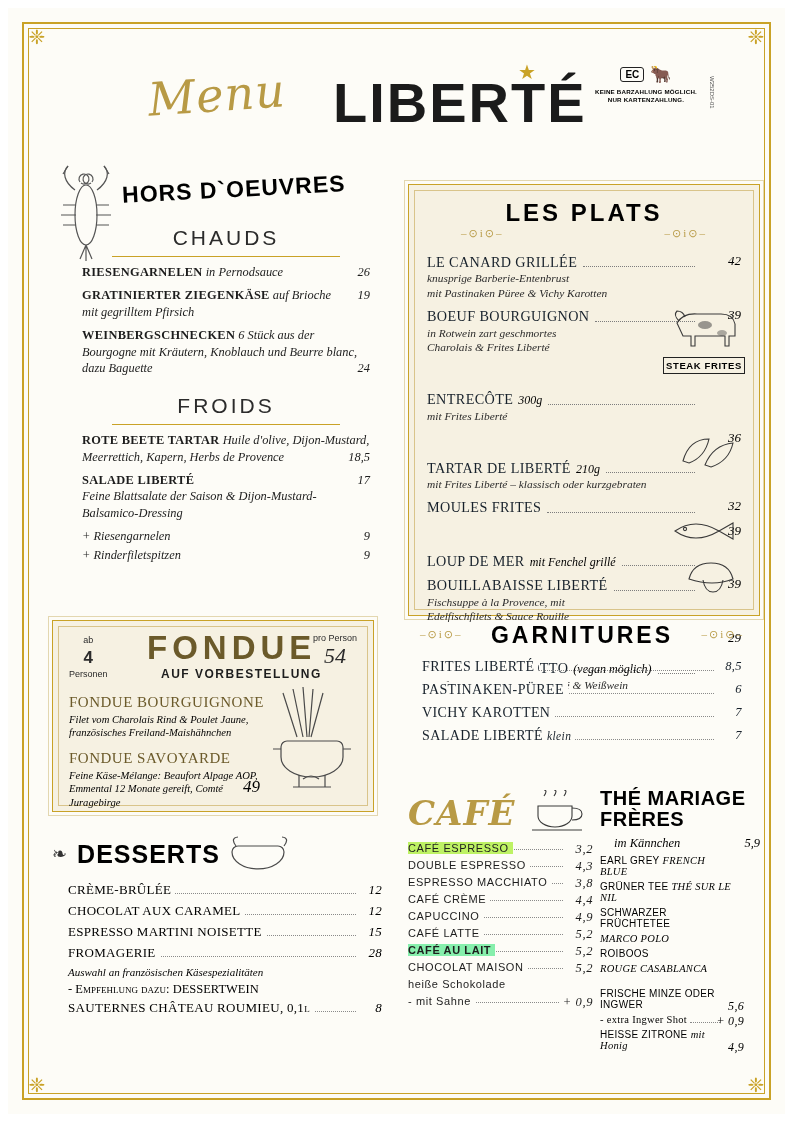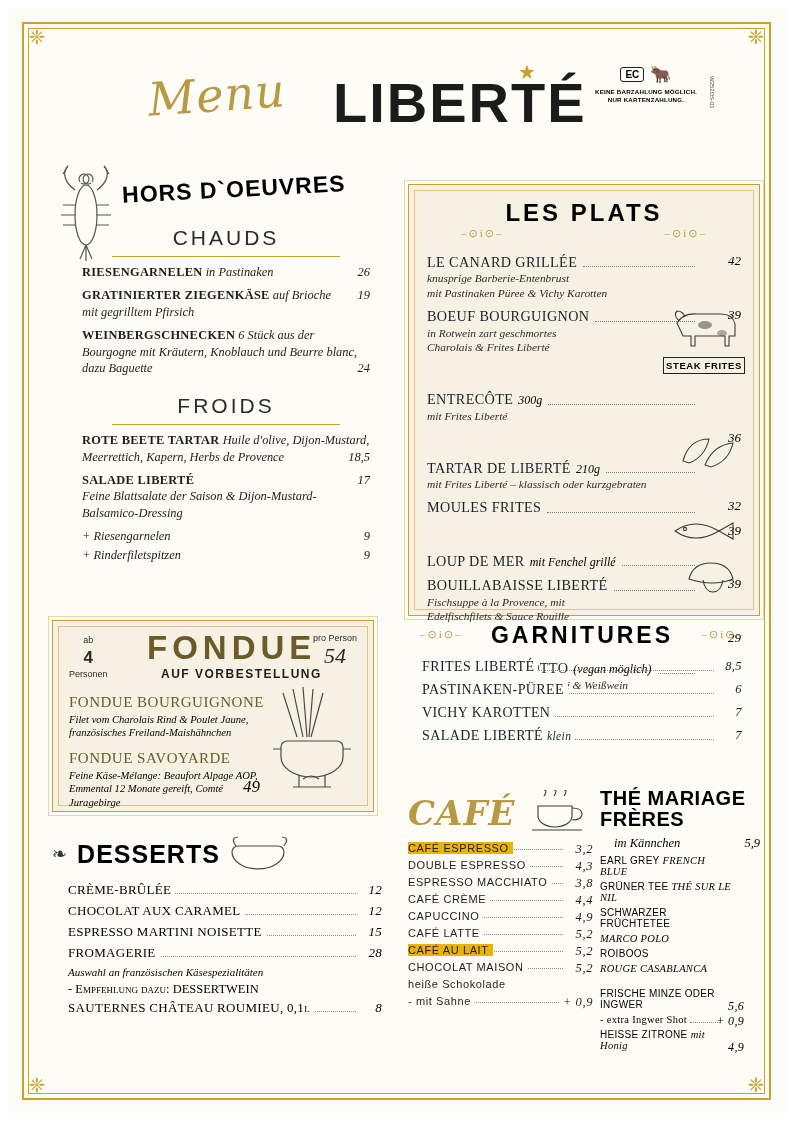--- a/index.html
+++ b/index.html
@@ -135,21 +135,21 @@
       </svg>
       <div class="hors-title">HORS D`OEUVRES</div>
 
       <div style="position:absolute;left:30px;top:58px;width:288px;">
         <div class="sub-title">CHAUDS</div>
         <div class="rule"></div>
 
         <div class="item">
           <span class="pr">26</span>
           <span class="nm">RIESENGARNELEN</span>
-          <span class="ds">in Pastinaken</span>
+          <span class="ds">in Pernodsauce</span>
         </div>
         <div class="item">
           <span class="pr">19</span>
           <span class="nm">GRATINIERTER ZIEGENKÄSE</span>
           <span class="ds">auf Brioche mit gegrilltem Pfirsich</span>
         </div>
         <div class="item" style="padding-right:0">
           <span class="nm">WEINBERGSCHNECKEN</span>
           <span class="ds">6 Stück aus der Bourgogne mit Kräutern, Knoblauch und Beurre blanc, dazu Baguette</span>
           <span class="pr-inline">24</span>
@@ -365,27 +365,27 @@
         <svg width="64" height="46" viewBox="0 0 64 46">
           <g stroke="#3a3a3a" fill="none" stroke-width="1.1">
             <path d="M16 6 q4 -6 0 -6 M26 6 q4 -6 0 -6 M36 6 q4 -6 0 -6"></path>
             <path d="M10 16 h34 v10 a17 11 0 0 1 -34 0 z"></path>
             <path d="M44 18 q10 0 10 6 q0 6 -10 6"></path>
             <path d="M4 40 h50"></path>
           </g>
         </svg>
       </div>
       <div style="margin-top:6px;">
-        <div class="cline"><span class="dots" style="right:30px;"></span><span class="t" style="background:#eab308;position:relative;padding-right:4px;">CAFÉ ESPRESSO</span><span class="pr">3,2</span></div>
+        <div class="cline"><span class="dots" style="right:30px;"></span><span class="t" style="background:#bef264;position:relative;padding-right:4px;">CAFÉ ESPRESSO</span><span class="pr">3,2</span></div>
         <div class="cline"><span class="dots" style="right:30px;"></span><span class="t" style="background:#fdfcf7;position:relative;padding-right:4px;">DOUBLE  ESPRESSO</span><span class="pr">4,3</span></div>
         <div class="cline"><span class="dots" style="right:30px;"></span><span class="t" style="background:#fdfcf7;position:relative;padding-right:4px;">ESPRESSO MACCHIATO</span><span class="pr">3,8</span></div>
         <div class="cline"><span class="dots" style="right:30px;"></span><span class="t" style="background:#fdfcf7;position:relative;padding-right:4px;">CAFÉ CRÈME</span><span class="pr">4,4</span></div>
         <div class="cline"><span class="dots" style="right:30px;"></span><span class="t" style="background:#fdfcf7;position:relative;padding-right:4px;">CAPUCCINO</span><span class="pr">4,9</span></div>
         <div class="cline"><span class="dots" style="right:30px;"></span><span class="t" style="background:#fdfcf7;position:relative;padding-right:4px;">CAFÉ LATTE</span><span class="pr">5,2</span></div>
-        <div class="cline"><span class="dots" style="right:30px;"></span><span class="t" style="background:#eab308;position:relative;padding-right:4px;">CAFÉ AU LAIT</span><span class="pr">5,2</span></div>
+        <div class="cline"><span class="dots" style="right:30px;"></span><span class="t" style="background:#86efac;position:relative;padding-right:4px;font-weight:bold;">CAFÉ AU LAIT</span><span class="pr">5,2</span></div>
         <div class="cline"><span class="dots" style="right:30px;"></span><span class="t" style="background:#fdfcf7;position:relative;padding-right:4px;">CHOCOLAT MAISON</span><span class="pr">5,2</span></div>
         <div class="cline"><span class="t">heiße Schokolade</span></div>
         <div class="cline"><span class="dots" style="right:34px;"></span><span class="t" style="background:#fdfcf7;position:relative;padding-right:4px;">- mit Sahne</span><span class="pr">+ 0,9</span></div>
       </div>
     </div>
 
     <div class="the">
       <div class="the-title">THÉ MARIAGE</div>
       <div class="the-title">FRÈRES</div>
       <div class="kann" style="margin-left:14px;">

